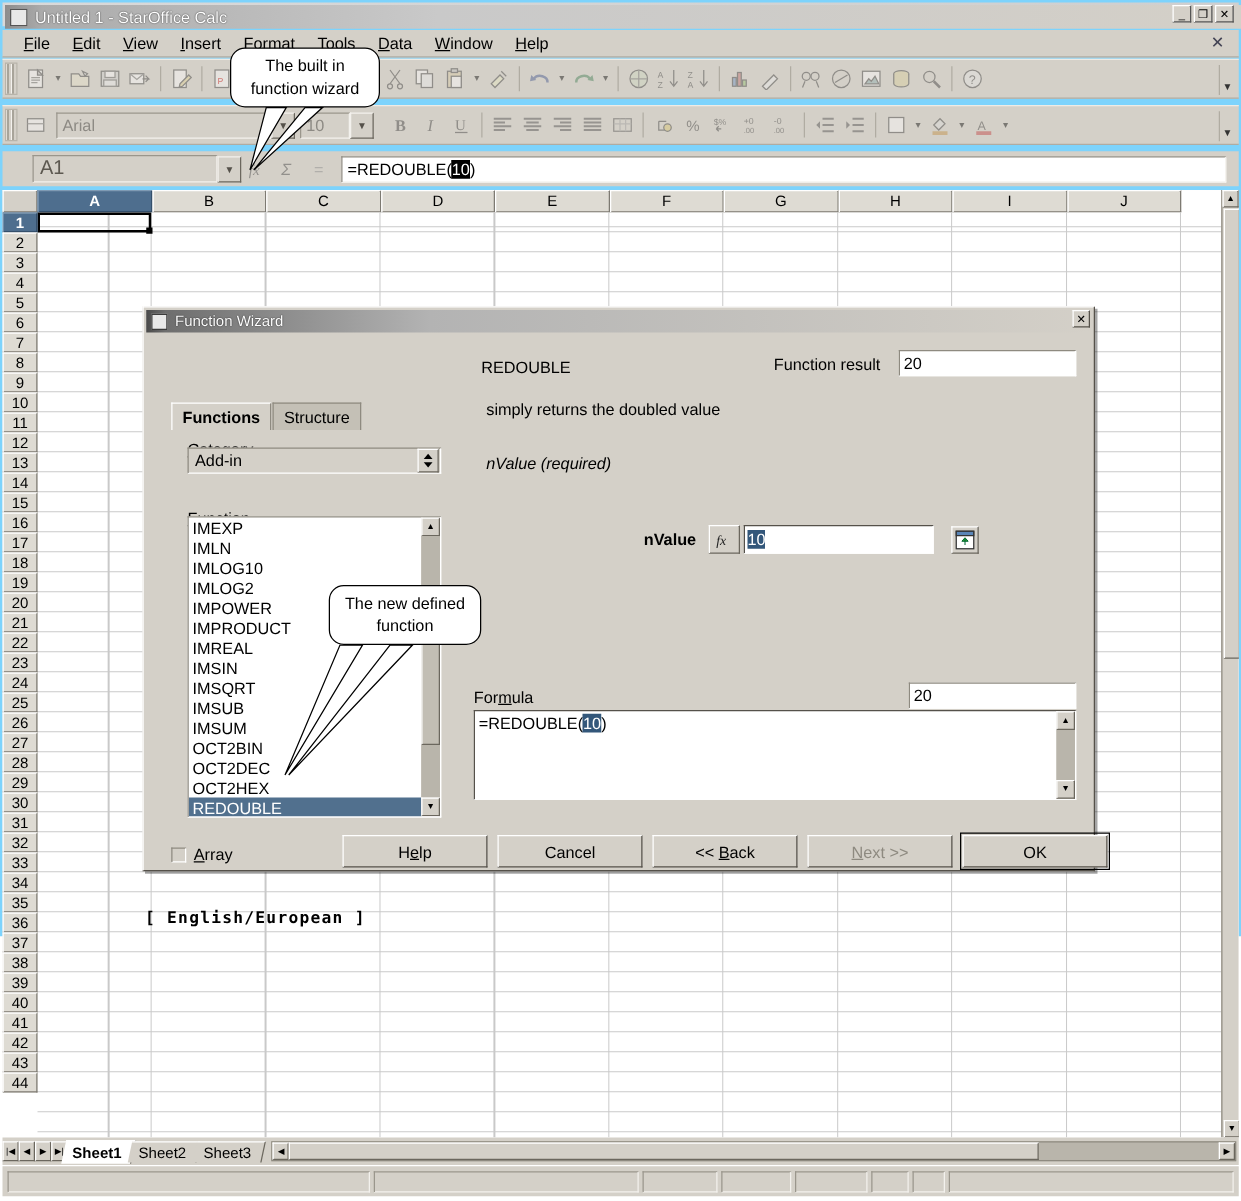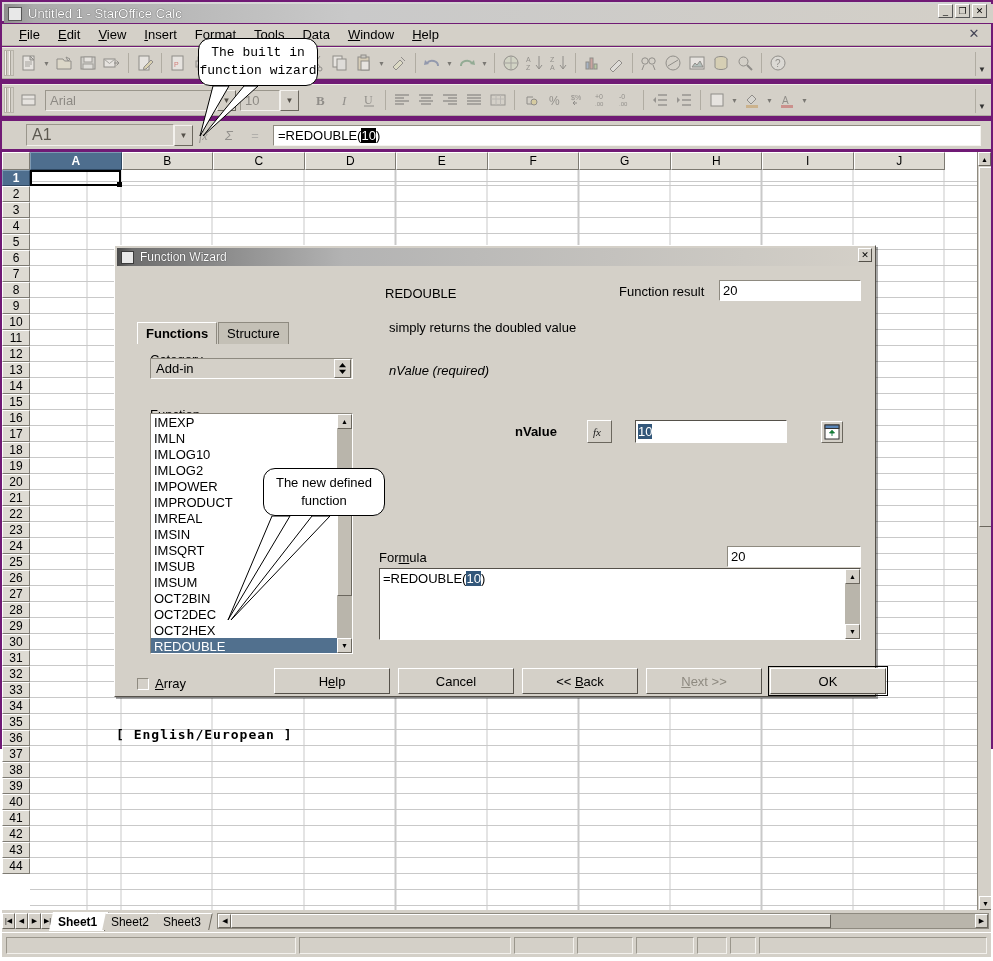--- a/index.html
+++ b/index.html
@@ -11,21 +11,21 @@
     width: 993px; height: 961px;
     font-family: "Liberation Sans", "DejaVu Sans", sans-serif;
     font-size: 12px;
     -webkit-font-smoothing: none;
     overflow: hidden;
     position: relative;
   }
   .app {
     position: absolute;
     left: 0; top: 0; width: 993px; height: 749px;
-    background: #701a75;
+    background: #7dd3fc;
     box-sizing: border-box;
   }
 
   
   .titlebar {
     position: absolute; left: 2px; top: 2px; width: 989px; height: 19px;
     background: linear-gradient(to bottom, #5a7d9a 0%, #43627c 45%, #7e9ab0 100%);
     background: linear-gradient(to right, #d9d9d9, #cfcfcf);
     display: flex; align-items: center;
     box-sizing: border-box;
@@ -392,21 +392,21 @@
   .fieldbox {
     position: absolute; background: #ffffff;
     border: 1px solid #8e8a80; border-right-color:#ffffff; border-bottom-color:#ffffff;
     font-size: 13px; color: #000; display: flex; align-items: center;
     padding: 0 3px; box-sizing: border-box;
   }
   #fnresult { left: 602px; top: 12px; width: 142px; height: 21px; }
   #resultbox { left: 610px; top: 278px; width: 134px; height: 21px; }
   .res-label { position: absolute; left: 548px; top: 298px; font-weight: normal; }
 
-  .param-row { position: absolute; left: 398px; top: 152px; display: flex; align-items: center; gap: 20px; }
+  .param-row { position: absolute; left: 398px; top: 152px; display: flex; align-items: center; }
   .param-name { font-size: 13px; font-weight: bold; color: #000; margin-right: 10px; }
   .fx-btn {
     width: 25px; height: 23px; background: #d4d0c8;
     border: 1px solid #ffffff; border-right-color:#6b675e; border-bottom-color:#6b675e;
     display: flex; align-items: center; justify-content: center;
     font-size: 13px; font-style: italic; box-sizing: border-box;
   }
   .param-input {
     width: 152px; height: 23px; margin-left: 3px; background: #ffffff;
     border: 1px solid #55514a; border-right-color:#ffffff; border-bottom-color:#ffffff;
@@ -445,21 +445,21 @@
   .dbtn.default { outline: 1px solid #000; outline-offset: 1px; }
 
   
   .callout {
     position: absolute; background: #ffffff; border: 1px solid #000;
     border-radius: 12px; font-size: 13px; color: #000;
     display: flex; flex-direction: column; align-items: center; justify-content: center;
     text-align: center; line-height: 1.35; z-index: 60;
     box-sizing: border-box;
   }
-  #callout1 { left: 198px; top: 38px; width: 120px; height: 48px; font-family: Liberation Mono, monospace; }
+  #callout1 { left: 184px; top: 38px; width: 120px; height: 48px; }
   #callout2 { left: 263px; top: 468px; width: 122px; height: 48px; }
   .callout-svg { position: absolute; left: 0; top: 0; z-index: 59; pointer-events: none; }
 </style>
 </head>
 <body>
 
 <div class="app">
 
   <div class="titlebar">
     <div class="titlebar-inner">

